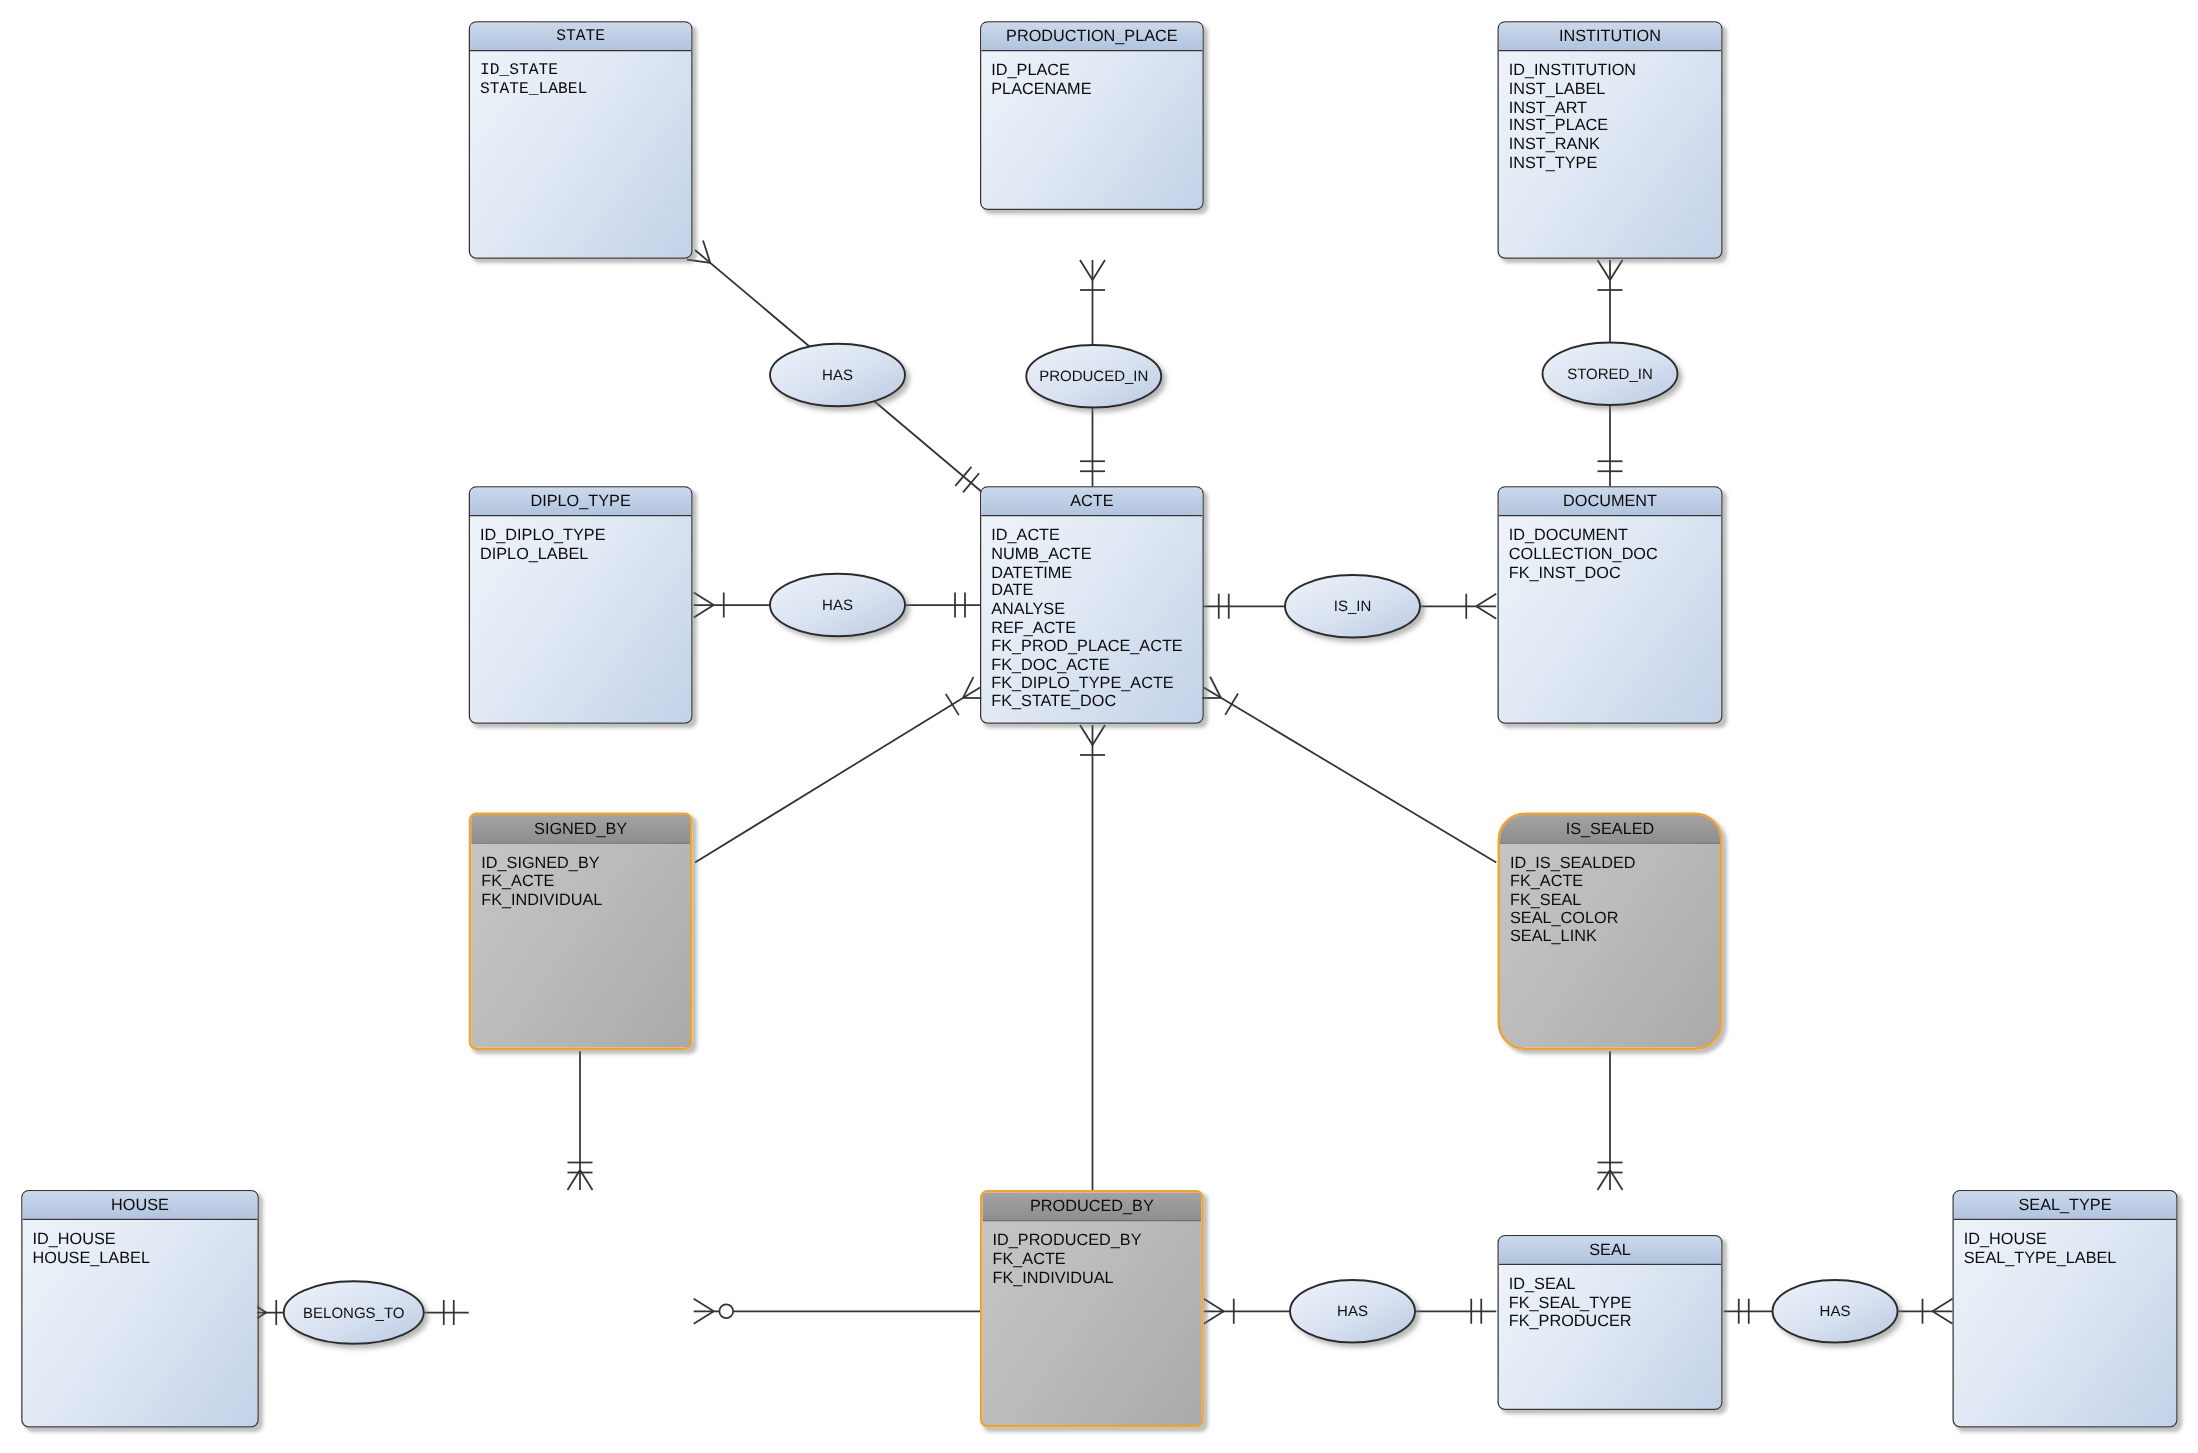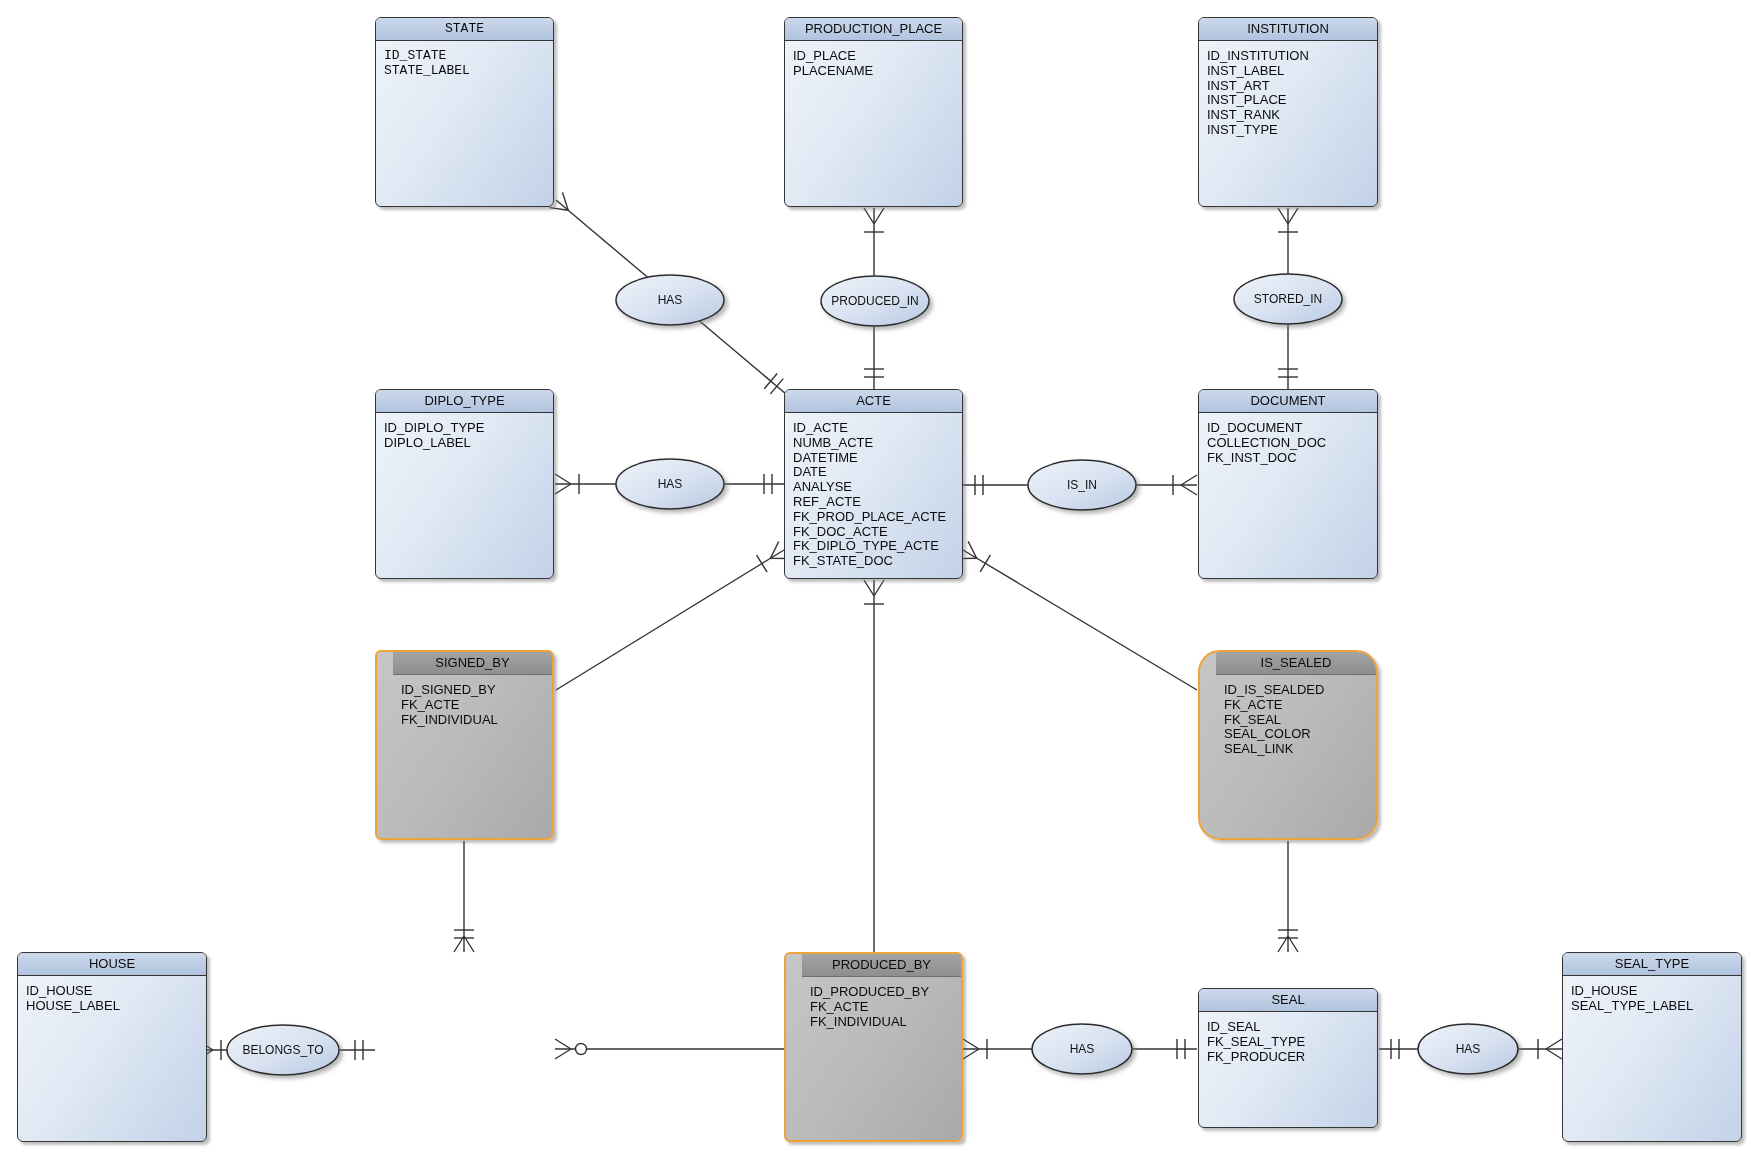--- a/index.html
+++ b/index.html
@@ -16,21 +16,21 @@
   svg text{font-family:"Liberation Sans",sans-serif;}
   .oval-label{font-size:12px;text-anchor:middle;fill:#111111;}
   .entity{
     position:absolute;box-sizing:border-box;
     border:1.5px solid #343434;border-radius:6px;
     box-shadow:3px 3px 3px rgba(110,110,110,.45);
     overflow:hidden;
   }
   .entity.blue{background:linear-gradient(125deg,#f0f4fa 0%,#e0e9f4 45%,#c3d2e8 100%);}
   .entity.blue .entity-header{background:linear-gradient(180deg,#ccd9ec,#b1c3de);}
-  .entity.gray{background:linear-gradient(125deg,#c6c6c6 0%,#bababa 50%,#a9a9a9 100%);border:2px solid #efa238;padding-left:16px;}
+  .entity.gray{background:linear-gradient(125deg,#c6c6c6 0%,#bababa 50%,#a9a9a9 100%);border:2px solid #efa238;}
   .entity.gray .entity-header{background:linear-gradient(180deg,#a3a3a3,#8e8e8e);}
   .entity-header{
     height:22px;line-height:22px;text-align:center;
     font-size:13px;border-bottom:1.5px solid #343434;
   }
   .entity.gray .entity-header{border-bottom:1px solid #6f6f6f;}
   .entity-body{padding:8px 4px 0 8px;}
   .field{font-size:13px;line-height:14.8px;white-space:nowrap;}
 </style>
 </head>
@@ -182,21 +182,21 @@
         <text x="1468" y="1053" class="oval-label">HAS</text>
       </g>
     </svg>
 <div class="entity blue" style="left: 375px; top: 17px; width: 179px; height: 190px; font-family: Liberation Mono, monospace;">
       <div class="entity-header">STATE</div>
       <div class="entity-body">
         <div class="field">ID_STATE</div>
         <div class="field">STATE_LABEL</div>
       </div>
     </div>
-    <div class="entity blue" style="left: 784px; top: 17px; width: 179px; height: 190px;">
+    <div class="entity blue" style="left: 784px; top: 17px; width: 179px; height: 151px;">
       <div class="entity-header">PRODUCTION_PLACE</div>
       <div class="entity-body">
         <div class="field">ID_PLACE</div>
         <div class="field">PLACENAME</div>
       </div>
     </div>
     <div class="entity blue" style="left: 1198px; top: 17px; width: 180px; height: 190px;">
       <div class="entity-header">INSTITUTION</div>
       <div class="entity-body">
         <div class="field">ID_INSTITUTION</div>

